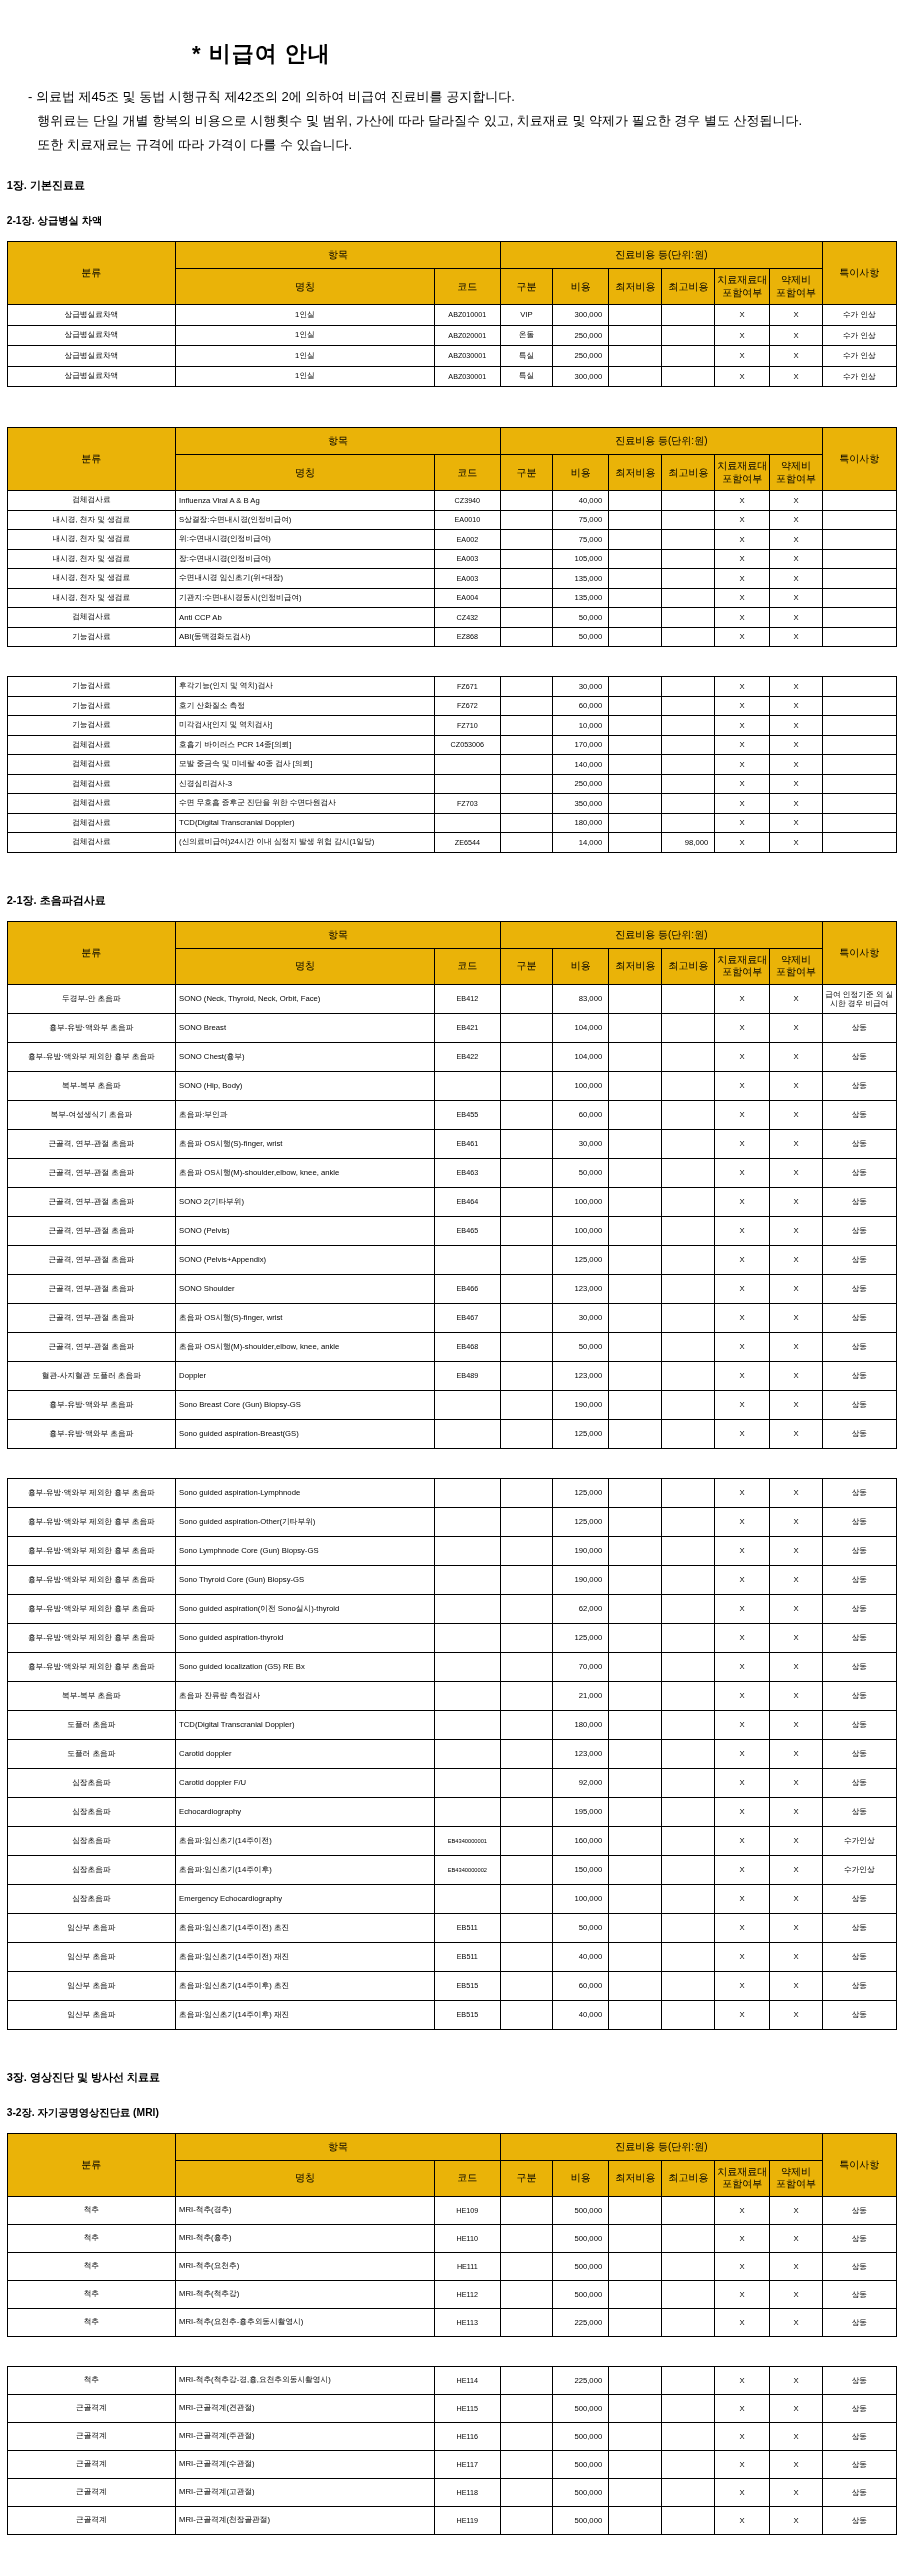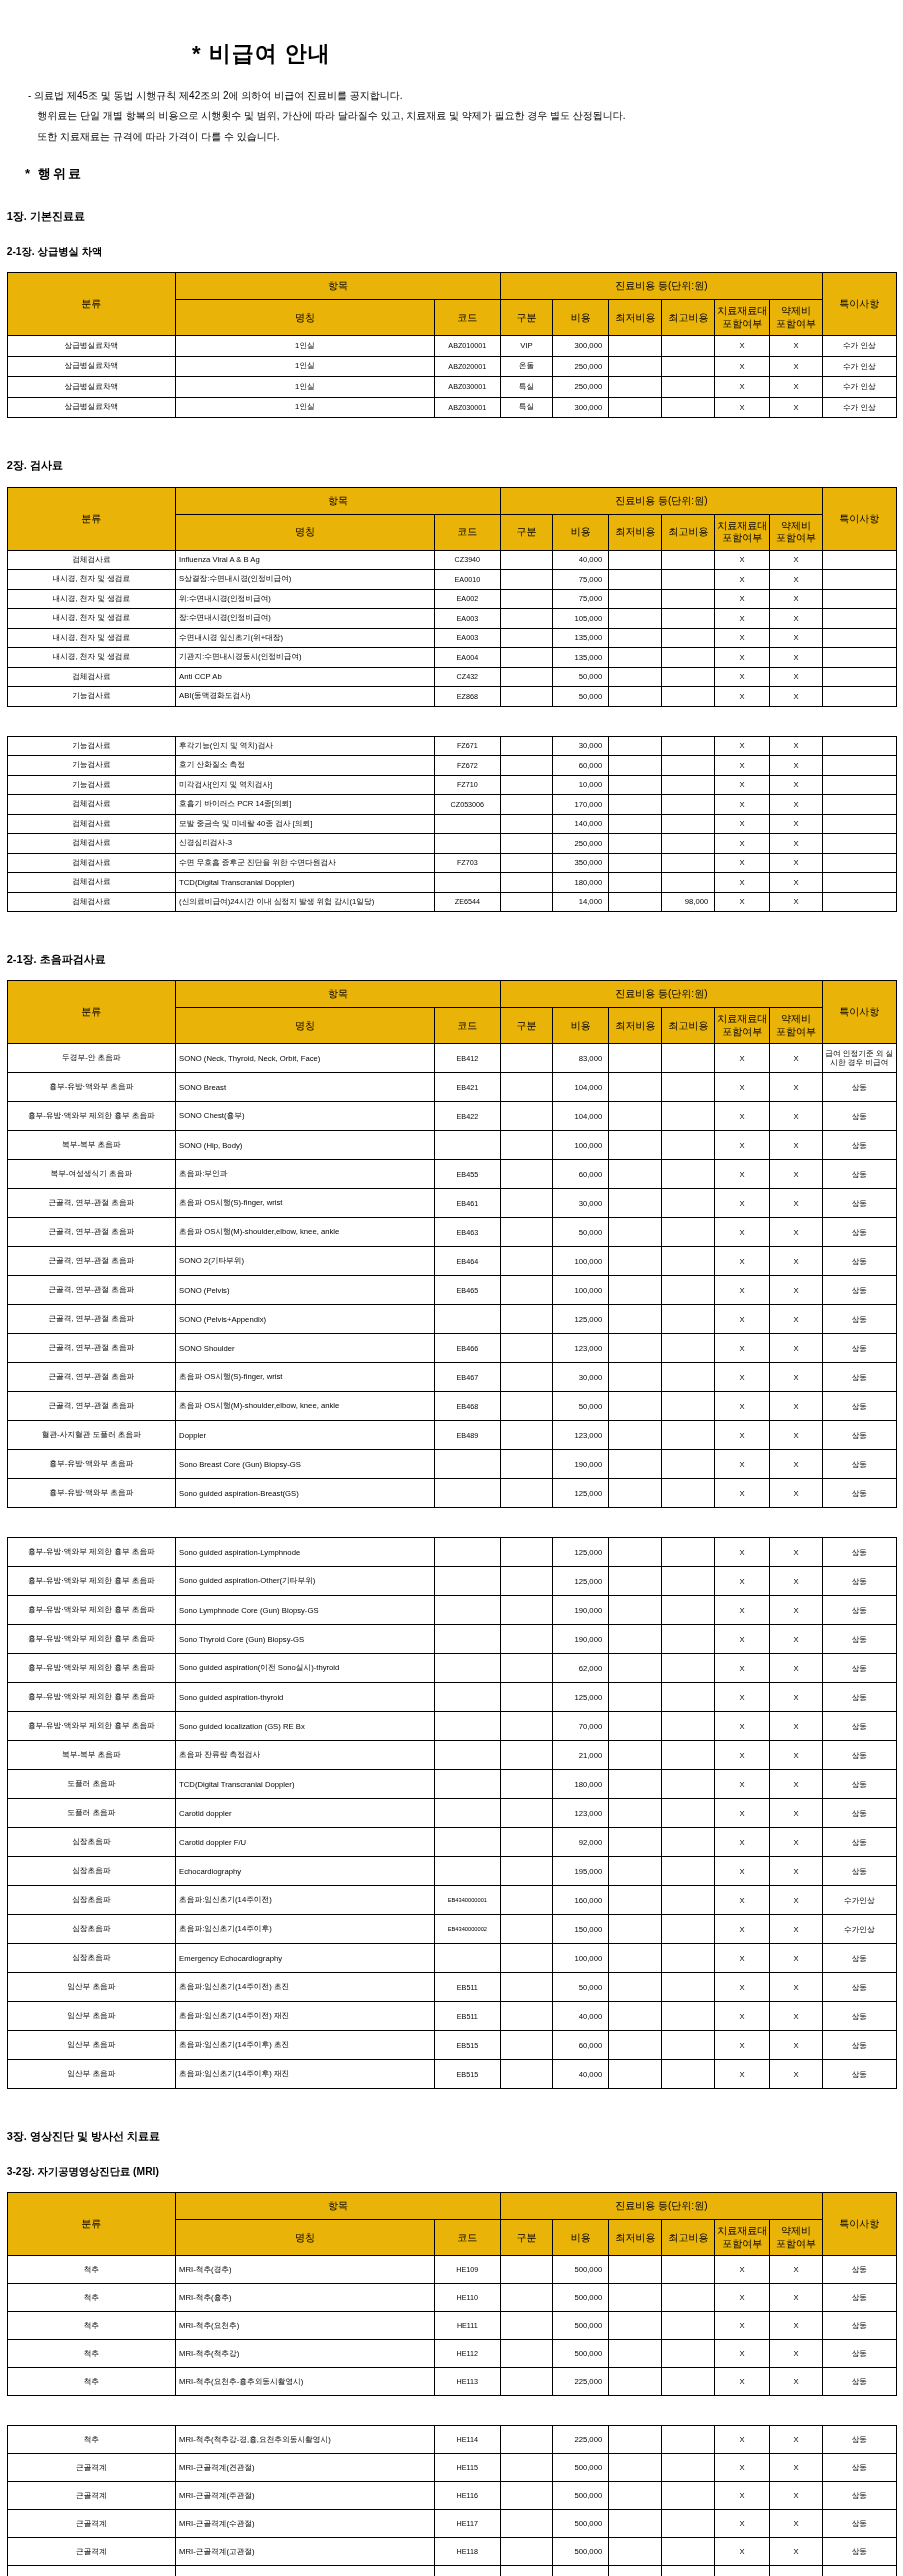--- a/index.html
+++ b/index.html
@@ -6,21 +6,21 @@
   body{
     width:904px;min-height:3163px;
     font-family:"Liberation Sans","DejaVu Sans",sans-serif;
     -webkit-font-smoothing:antialiased;
   }
   .doc{padding-top:39px;}
   h1.page-title{
     font-size:22px;font-weight:bold;margin:0 0 0 192px;
     letter-spacing:1px;width:fit-content;
   }
-  .notes{margin:20.6px 0 0 28px;font-size:10px;}
+  .notes{margin:20.6px 0 0 28px;font-size:13px;}
   .notes p{margin:0 0 9.8px 0;line-height:1.1;}
   .notes p.indent{margin-left:9.3px;}
   h2.fee-subtitle{font-size:13px;font-weight:bold;margin:23px 0 0 25px;letter-spacing:2.1px;}
   #sections section{margin-top:40px;}
   #sections section.sec-s1{margin-top:26px;}
   .sec-title{font-size:11px;font-weight:bold;margin:0 0 0 6.7px;}
   .sec-subtitle{font-size:10.3px;font-weight:bold;margin:20.6px 0 0 6.7px;}
   .tables{margin-top:13.4px;}
   .tables table + table{margin-top:29px;}
 
@@ -69,21 +69,20 @@
 
 <div class="doc">
   <h1 class="page-title">* 비급여 안내</h1>
 
   <div class="notes">
     <p>- 의료법 제45조 및 동법 시행규칙 제42조의 2에 의하여 비급여 진료비를 공지합니다.</p>
     <p class="indent">행위료는 단일 개별 항복의 비용으로 시행횟수 및 범위, 가산에 따라 달라질수 있고, 치료재료 및 약제가 필요한 경우 별도 산정됩니다.</p>
     <p class="indent">또한 치료재료는 규격에 따라 가격이 다를 수 있습니다.</p>
   </div>
 
-  <h2 class="fee-subtitle">* 행위료</h2>
 
   <div id="sections">
   <section class="sec-s1">
     <h3 class="sec-title">1장. 기본진료료</h3>
     <h3 class="sec-subtitle">2-1장. 상급병실 차액</h3>
     <div class="tables">
   <table class="fee-table">
     <colgroup>
       <col class="c-cat">
               <col class="c-name">
@@ -168,21 +167,20 @@
     <td class="mark">X</td>
     <td class="mark">X</td>
     <td class="note">수가 인상</td>
   </tr>
 </tbody>
   </table>
 </div>
   </section>
 
   <section class="sec-s2">
-    <h3 class="sec-title">2장. 검사료</h3>
 
     <div class="tables">
   <table class="fee-table">
     <colgroup>
       <col class="c-cat">
               <col class="c-name">
               <col class="c-code">
               <col class="c-div">
       <col class="c-cost">
               <col class="c-min">

